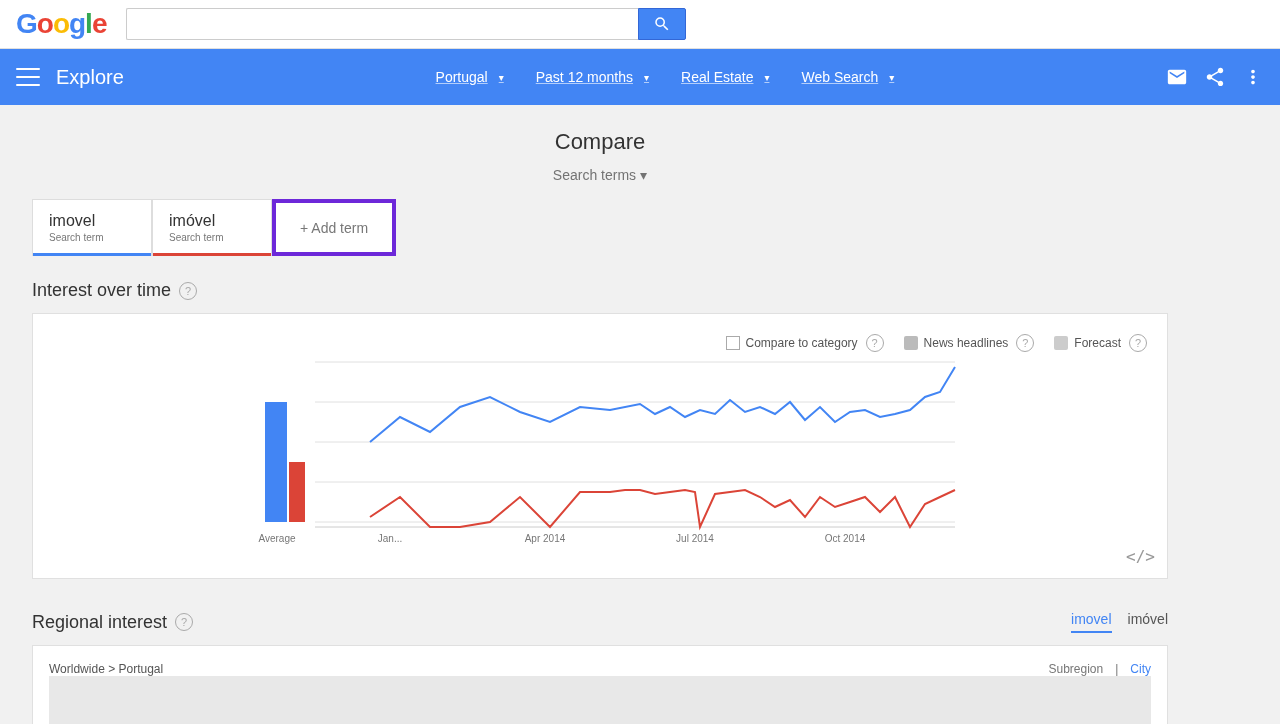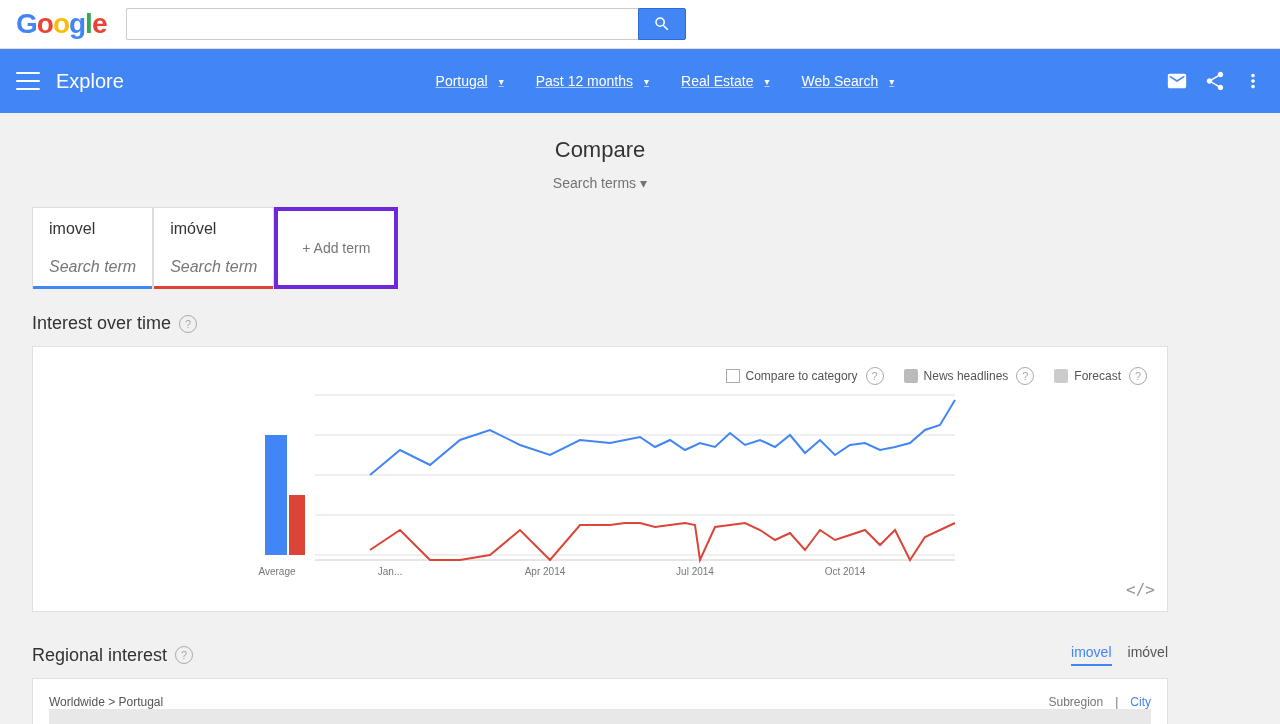--- a/index.html
+++ b/index.html
@@ -54,21 +54,21 @@
       align-items: center;
     }
     .search-icon-svg { width: 18px; height: 18px; fill: #fff; }
 
     
     .nav-bar {
       background: #4285f4;
       padding: 0 16px;
       display: flex;
       align-items: center;
-      height: 64px;
+      height: 56px;
       color: #fff;
       position: relative;
     }
     .nav-menu-icon {
       width: 24px;
       height: 18px;
       display: flex;
       flex-direction: column;
       justify-content: space-between;
       cursor: pointer;
@@ -181,24 +181,23 @@
       right: 0;
       height: 3px;
       background: #db4437;
     }
     .term-name {
       font-size: 16px;
       font-weight: 400;
       color: #333;
     }
     .term-type {
-      font-size: 16px;
+      font-size: 10px;
       color: #777;
-      margin-top: 20px;
-      font-style: italic;
+      margin-top: 2px;
     }
     .add-term-card {
       background: #fff;
       border: 4px solid #6d28d9;
       padding: 12px 24px;
       cursor: pointer;
       color: #777;
       font-size: 14px;
       display: flex;
       align-items: center;

